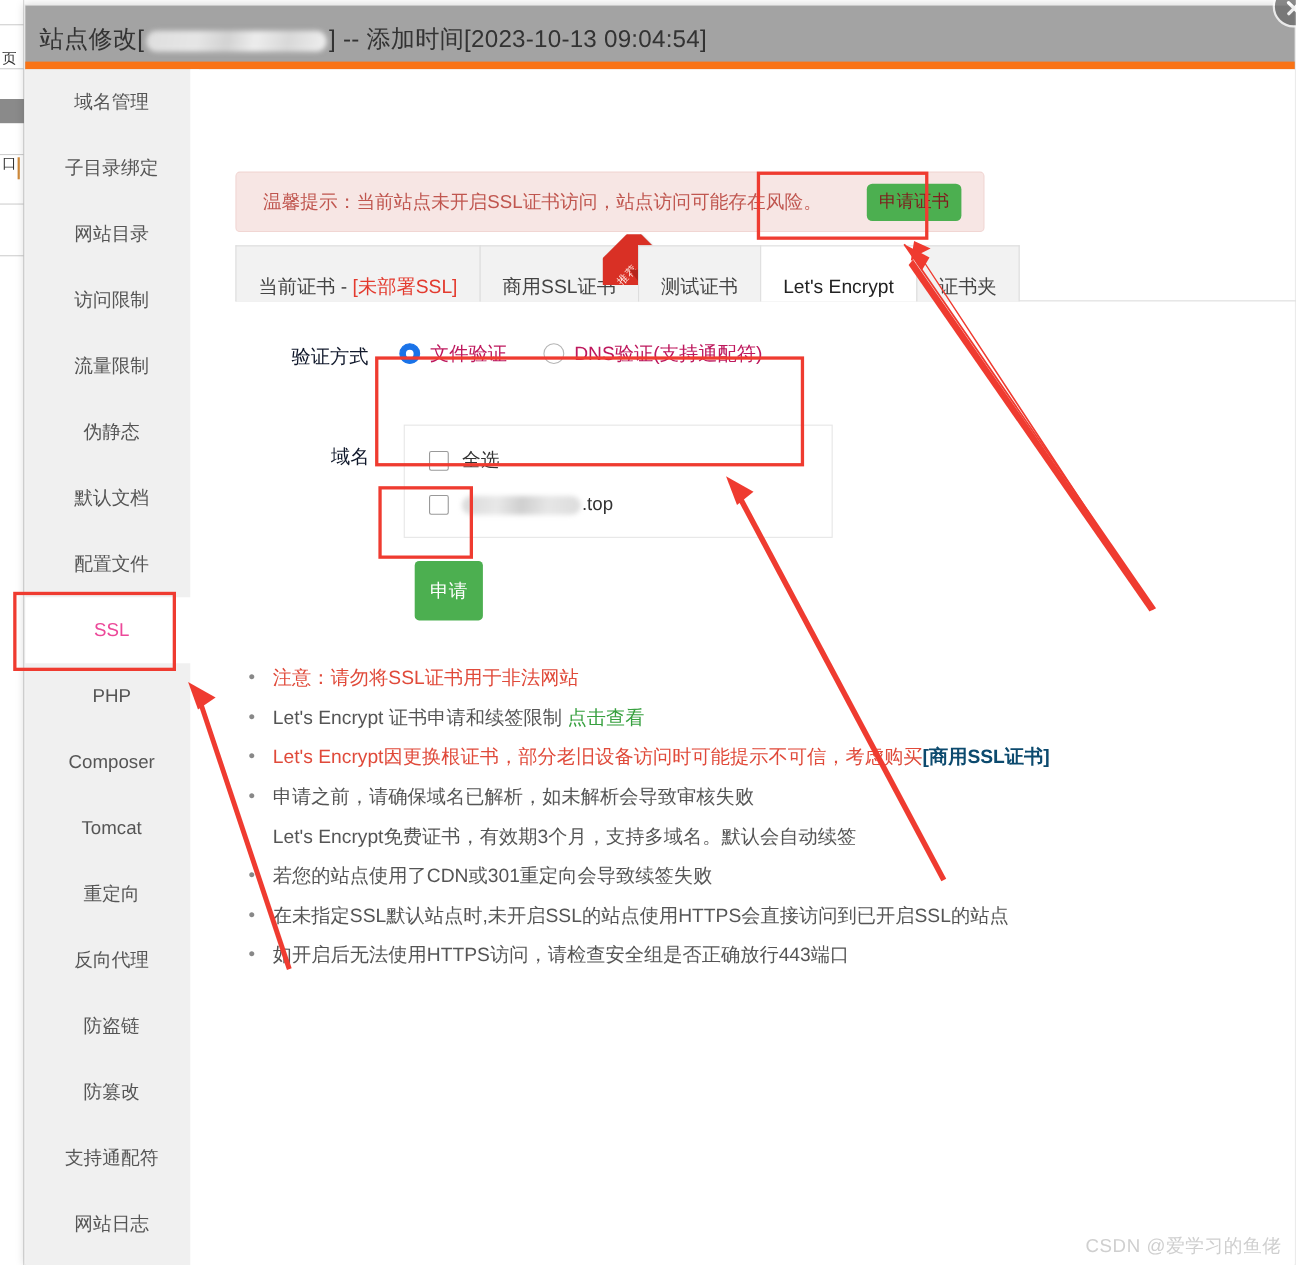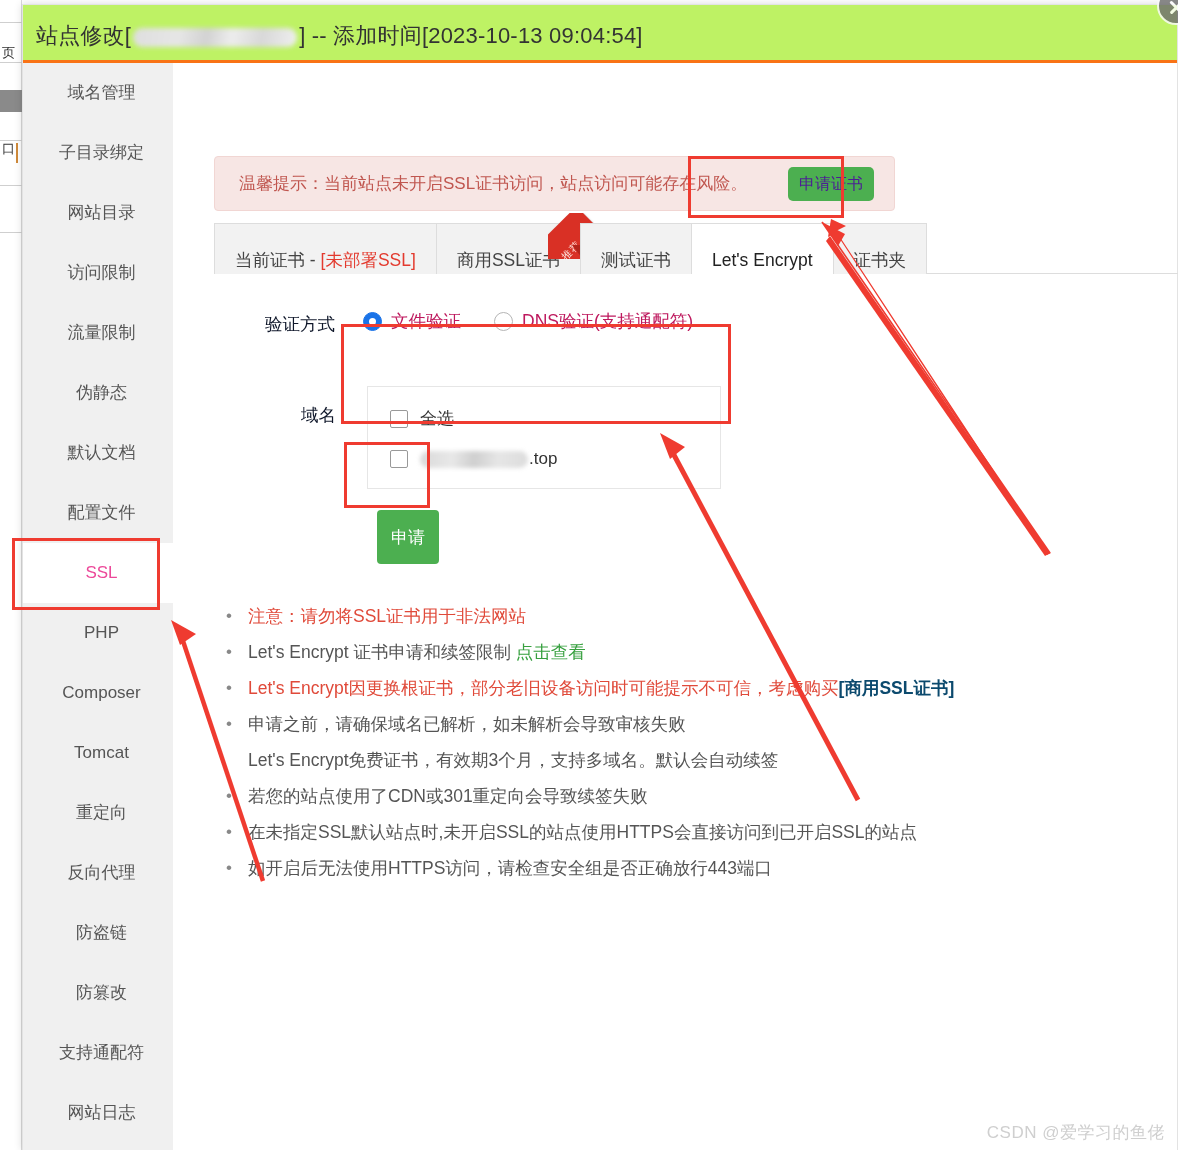--- a/index.html
+++ b/index.html
@@ -18,22 +18,22 @@
   .bg-strip .bline { position:absolute; left:0; width:22px; height:1px; background:#cfcfcf; }
   .bg-strip .bblock { position:absolute; left:0; width:22px; background:#8a8a8a; }
   .bg-strip .bchar { position:absolute; left:2px; font-size:13px; color:#333; }
   .bg-strip .borange { position:absolute; left:16px; width:2px; height:20px; background:#d08a3a; }
 
   
   .modal { position:absolute; left:22px; top:4px; width:1156px; height:1146px;
            background:#ffffff; border:1px solid #e3e3e3;
            box-shadow: 0 0 8px rgba(0,0,0,.15); }
 
-  .modal-titlebar { position:relative; height:58px; background:#bef264;
-                    border-bottom:3px solid #f97316; }
+  .modal-titlebar { position:relative; height:58px; background:#a3a3a3;
+                    border-bottom:7px solid #f97316; }
   .modal-title { position:absolute; left:13px; top:16px; font-size:22px; color:#333;
                  white-space:nowrap; letter-spacing:.2px; }
   .blur-chip { display:inline-block; vertical-align:-4px; width:164px; height:19px;
                background: linear-gradient(100deg,#dedede 0%, #e6e6e6 28%, #d2d2d2 45%,
                            #ededed 60%, #d8d8d8 78%, #efefef 100%);
                border-radius:9px; filter: blur(2.5px); margin:0 2px; }
 
   .close-badge { position:absolute; right:-18px; top:-18px; width:38px; height:38px;
                  border-radius:50%; background:#6f6f6f; opacity:.82;
                  border:2px solid #fafafa; }
@@ -55,21 +55,21 @@
 
   
   .content { position:absolute; left:150px; top:0; right:0; bottom:0; background:#fff; }
 
   
   .alert { position:absolute; left:41px; top:93px; width:681px; height:55px;
            background:#f7e6e4; border:1px solid #f1d6d3; border-radius:4px; }
   .alert-text { position:absolute; left:24px; top:15px; font-size:17px; color:#c0564f;
                 white-space:nowrap; }
   .alert-btn { position:absolute; left:573px; top:10px; padding:0 11px; height:34px;
-               line-height:34px; background:#4caf50; color:#4c1d95; font-size:16px;
+               line-height:34px; background:#4caf50; color:#7f1d1d; font-size:16px;
                border-radius:5px; cursor:pointer; white-space:nowrap; }
 
   
   .tabs { position:absolute; left:41px; top:160px; width:1000px; height:51px; }
   .tabrow { position:absolute; left:0; top:0; display:flex; align-items:flex-end; height:51px; }
   .tab { position:relative; height:51px; line-height:49px; padding:12px 20px;
          background:#f2f2f2; border:1px solid #dddddd; border-bottom:none;
          font-size:17.5px; color:#444; white-space:nowrap; cursor:pointer;
          margin-right:-1px; overflow:visible; }
   .tab.active { background:#ffffff; color:#222; }
@@ -93,21 +93,21 @@
   .radio-wrap { position:absolute; display:flex; align-items:center; cursor:pointer;
                 font-size:17.5px; color:#be185d; white-space:nowrap; }
   .radio { width:19px; height:19px; border-radius:50%; border:1.6px solid #b5b5b5;
            background:#fff; margin-right:9px; position:relative; flex:0 0 auto; }
   .radio.on { border-color:#1a73e8; background:#1a73e8; }
   .radio.on::after { content:""; position:absolute; left:5px; top:5px; width:7px; height:7px;
                      border-radius:50%; background:#fff; }
 
   
   .lbl-domain { left:128px; top:340px; }
-  .domain-box { position:absolute; left:194px; top:323px; width:354px; height:103px;
+  .domain-box { position:absolute; left:194px; top:323px; width:390px; height:103px;
                 background:#ffffff; border:1px solid #e6e6e6; }
   .chk-row { position:absolute; left:22px; display:flex; align-items:center;
              font-size:17px; color:#333; cursor:pointer; white-space:nowrap; }
   .chk { width:18px; height:18px; border:1.5px solid #999; background:#fff;
          border-radius:2px; margin-right:12px; flex:0 0 auto; }
   .blur-dom { display:inline-block; width:108px; height:17px; vertical-align:-3px;
               background: linear-gradient(95deg,#d9d9d9 0%, #e8e8e8 30%, #cfcfcf 50%,
                           #e6e6e6 72%, #dcdcdc 100%);
               border-radius:9px; filter: blur(2.2px); margin-right:1px; }
 

